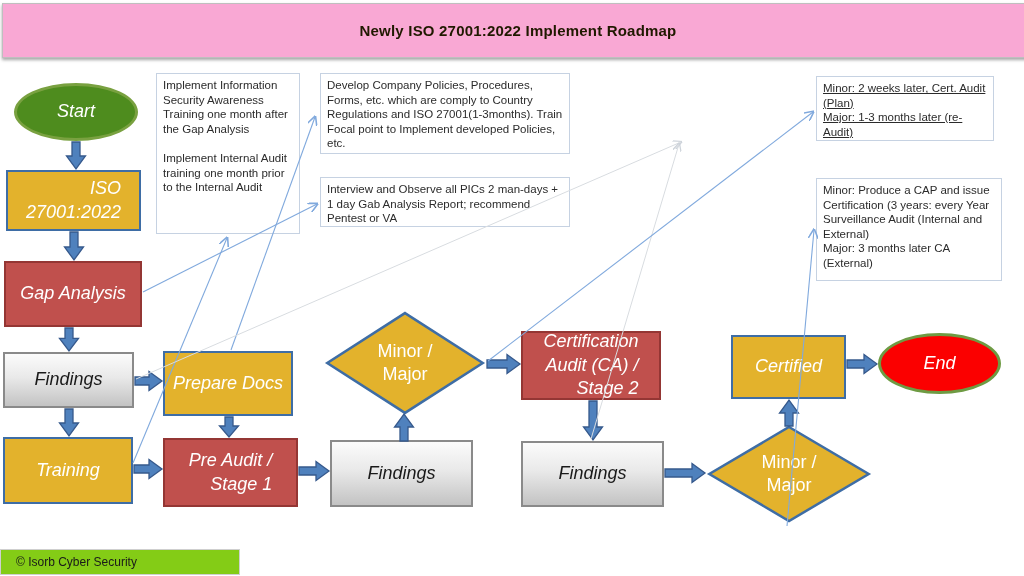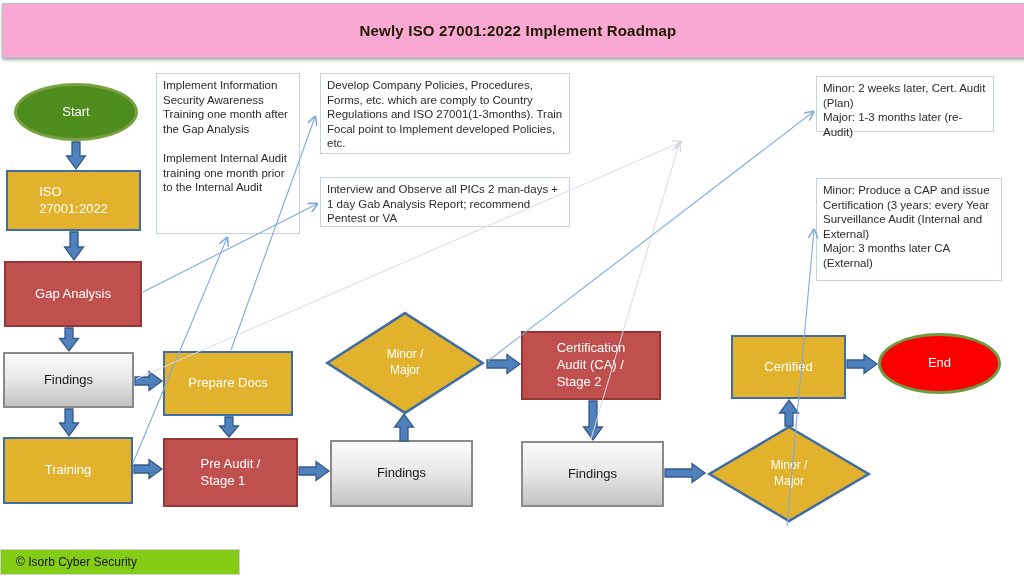--- a/index.html
+++ b/index.html
@@ -4,34 +4,34 @@
 <style>
   html,body{margin:0;padding:0;background:#fff;}
   .stage{position:relative;width:1024px;height:576px;background:#ffffff;overflow:hidden;
          font-family:"Liberation Sans",sans-serif;}
   .header{position:absolute;left:2px;top:3px;width:1018px;height:53px;background:#f9a8d4;
           border:1px solid #BFBFBF;box-shadow:0 2px 3px rgba(0,0,0,.35);
           display:flex;align-items:center;justify-content:center;z-index:1;padding-left:6px;}
   .title{font-size:15px;font-weight:700;color:#201900;letter-spacing:.2px;}
 
   .node{position:absolute;display:flex;align-items:center;justify-content:center;
-        text-align:left;color:#fff;font-size:13px;line-height:1.3;white-space:pre-line;
-        z-index:2;box-sizing:border-box;}
+        text-align:right;color:#fff;font-size:18px;line-height:1.3;white-space:pre-line;
+        z-index:2;box-sizing:border-box;font-style:italic;}
   .yellow{background:#E3B22C;border:2.5px solid #3E6DA5;}
   .redbox{background:#C0504D;border:2px solid #943634;}
   .grayg{background:linear-gradient(180deg,#FBFBFB 0%,#E9E9E9 45%,#C3C3C3 100%);
          border:2px solid #8A8A8A;color:#1a1a1a;}
   .green-ellipse{background:#4E8C1E;border:3px solid #79A140;border-radius:50%;}
   .red-ellipse{background:#FB0000;border:3px solid #6E9B43;border-radius:50%;}
 
   .diamond{position:absolute;z-index:2;}
   .diamond svg{position:absolute;left:0;top:0;width:100%;height:100%;}
   .diamond polygon{fill:#E3B22C;stroke:#3E6DA5;stroke-width:2.5;vector-effect:non-scaling-stroke;}
   .dlabel{position:absolute;inset:0;display:flex;align-items:center;justify-content:center;
-          text-align:center;color:#fff;font-size:12px;line-height:1.3;white-space:pre-line;}
+          text-align:center;color:#fff;font-size:18px;line-height:1.3;white-space:pre-line;}
 
   .note{position:absolute;background:#fff;border:1px solid #C6D2E2;padding:4px 6px;
         font-size:11.5px;line-height:1.27;color:#2b2b2b;white-space:pre-line;
         z-index:3;box-sizing:border-box;text-align:left;}
 
   .footer{position:absolute;left:0;top:549px;width:240px;height:26px;background:#84cc16;
           border:1px solid #CFCFCF;display:flex;align-items:center;padding-left:15px;
           font-size:12px;color:#1a1a1a;z-index:3;box-sizing:border-box;}
 
   .overlay{position:absolute;left:0;top:0;width:1024px;height:576px;z-index:5;pointer-events:none;}
@@ -91,21 +91,21 @@
 
   <div class="note" style="left:156px;top:73px;width:144px;height:161px;">Implement Information Security Awareness Training one month after the Gap Analysis
 
 Implement Internal Audit training one month prior to the Internal Audit</div>
 
   <div class="note" style="left:320px;top:73px;width:250px;height:81px;">Develop Company Policies, Procedures, Forms, etc. which are comply to Country Regulations and ISO 27001(1-3months). Train Focal point to Implement developed Policies, etc.</div>
 
   <div class="note" style="left:320px;top:177px;width:250px;height:50px;">Interview and Observe all PICs 2 man-days + 1 day Gab Analysis Report; recommend Pentest or VA</div>
 
 
-  <div class="note" style="left:816px;top:76px;width:178px;height:56px;">Minor:  2 weeks later, Cert. Audit (Plan)
+  <div class="note" style="left:816px;top:76px;width:178px;height:65px;text-decoration:underline;">Minor:  2 weeks later, Cert. Audit (Plan)
 Major: 1-3 months later (re-Audit)</div>
 
   <div class="note" style="left:816px;top:178px;width:186px;height:103px;">Minor:   Produce a CAP and issue Certification (3 years: every Year Surveillance Audit (Internal and External)
 Major: 3 months later CA (External)</div>
 
   <div class="footer">
     <span>© Isorb Cyber Security</span>
   </div>
 
   <svg class="overlay" id="connectors">

